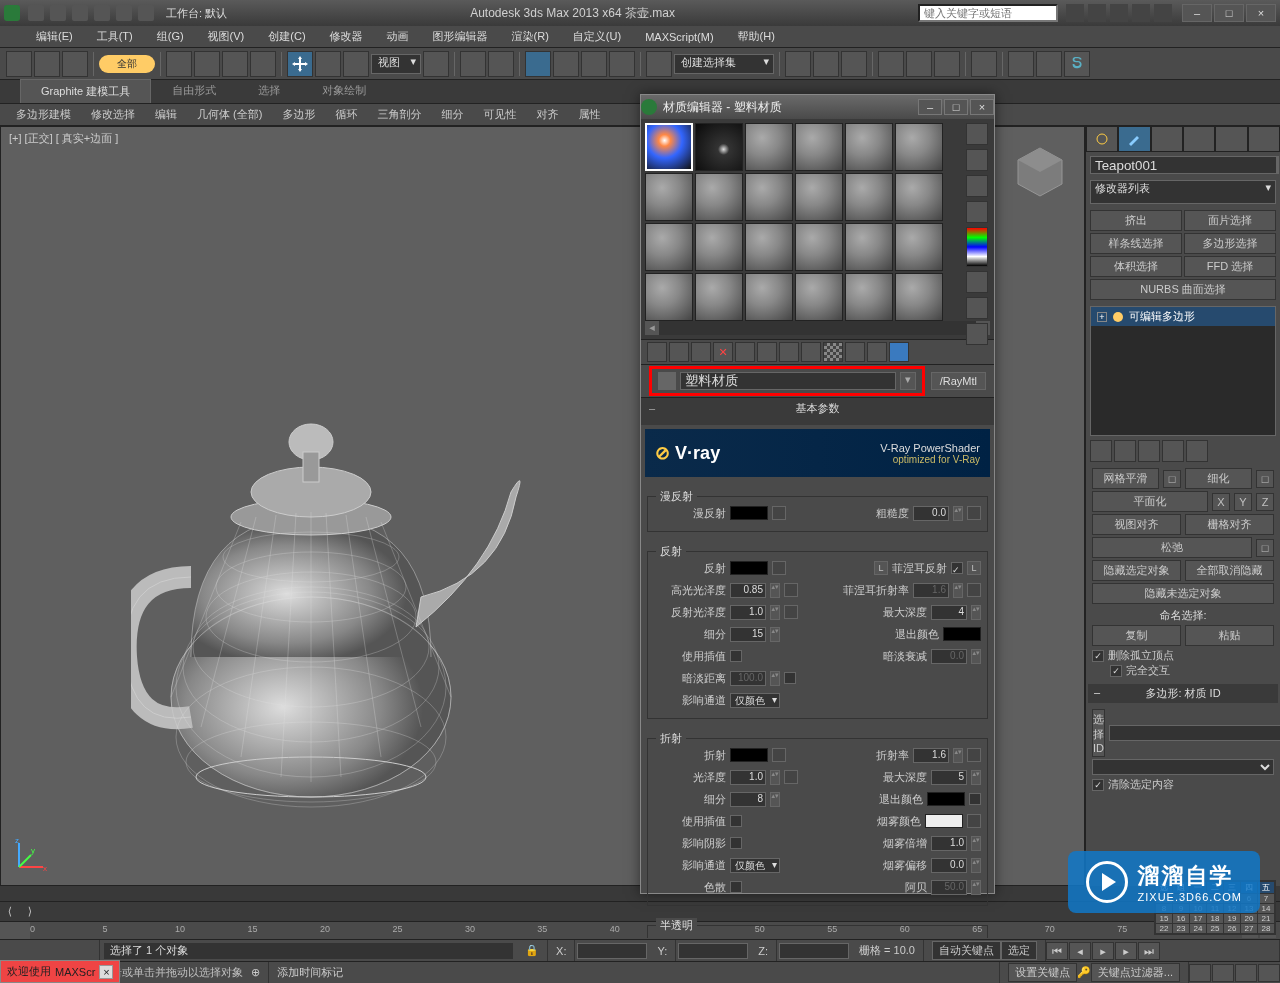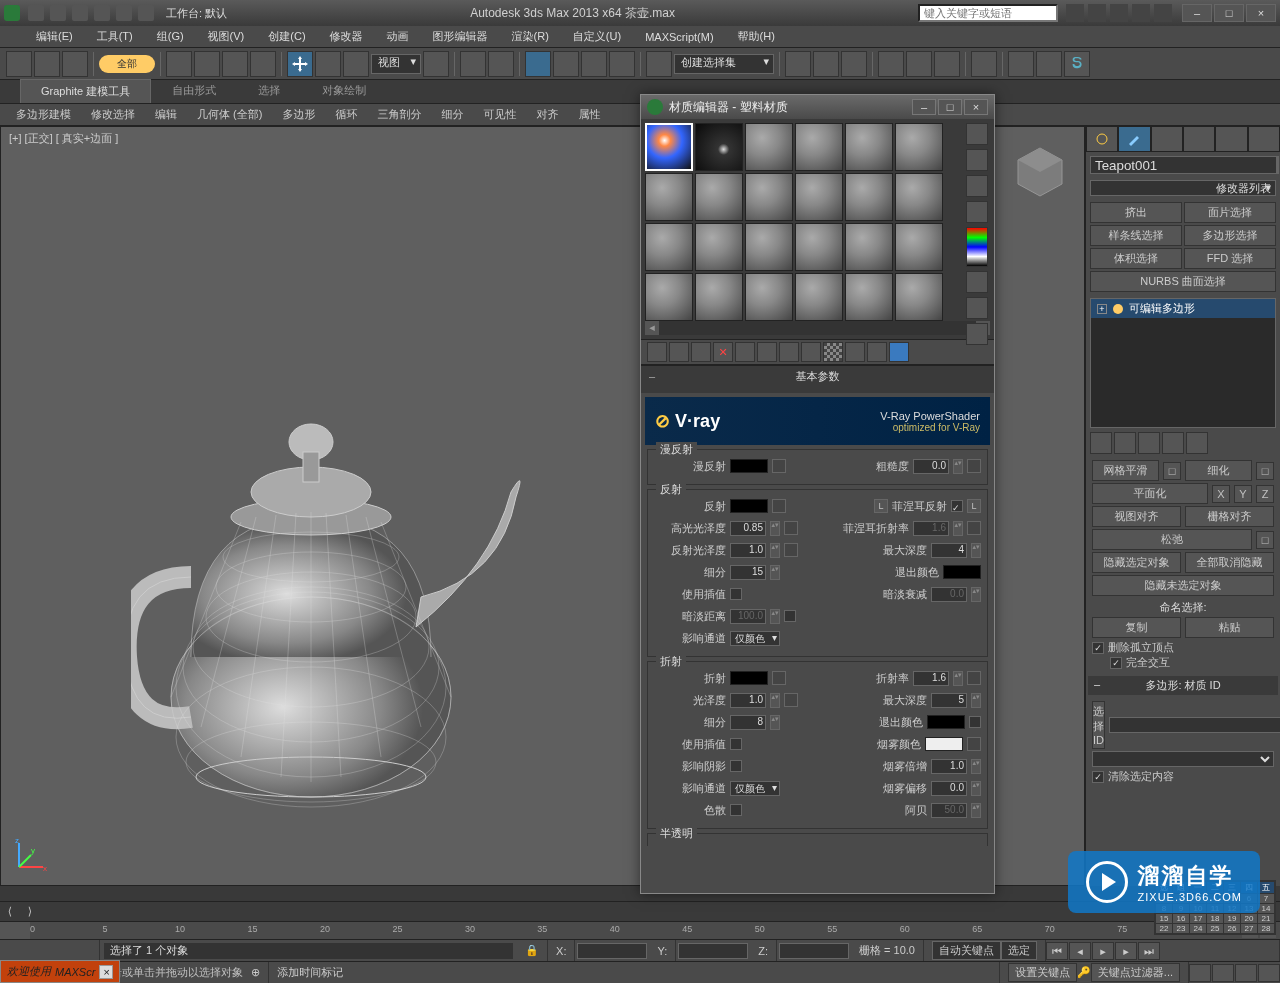--- a/index.html
+++ b/index.html
@@ -43,21 +43,21 @@
 .main { display: flex; height: 760px; position: relative; }
 
 
 .viewport { flex: 1; background: #5f5f5f; position: relative; border: 1px solid #222; }
 .vp-label { position: absolute; top: 4px; left: 8px; color: #ccc; font-size: 11px; }
 .teapot { position: absolute; left: 130px; top: 270px; width: 420px; height: 420px; }
 .axis-gizmo { position: absolute; bottom: 10px; left: 10px; width: 40px; height: 40px; }
 
 
 .mat-editor { position: absolute; left: 640px; top: 94px; width: 355px; height: 800px; background: #4a4a4a; border: 1px solid #888; box-shadow: 0 0 12px rgba(0,0,0,.5); z-index: 10; }
-.mat-title { height: 24px; background: linear-gradient(#6a6a6a,#4a4a4a); display: flex; align-items: center; padding: 0 6px; }
+.mat-title { height: 24px; background: linear-gradient(#6a6a6a,#4a4a4a); display: flex; align-items: center; padding: 0 0; }
 .mat-title .ico { width: 16px; height: 16px; background: #2a7a3a; border-radius: 8px; margin-right: 6px; }
 .mat-title .txt { flex: 1; color: #eee; font-size: 12px; }
 .mat-title .wc { display: flex; gap: 2px; }
 .mat-title .wc div { width: 24px; height: 16px; background: #555; border: 1px solid #777; text-align: center; line-height: 14px; color: #ddd; }
 .mat-menu { height: 22px; background: #4a4a4a; display: flex; gap: 14px; padding: 0 8px; align-items: center; border-bottom: 1px solid #333; }
 .mat-menu span { color: #ddd; }
 .mat-slots { background: #3a3a3a; padding: 4px; position: relative; }
 .mat-grid { display: grid; grid-template-columns: repeat(6, 48px); grid-auto-rows: 48px; gap: 2px; }
 .mat-slot { background: radial-gradient(circle at 35% 30%, #aaa 0%, #888 40%, #444 100%); border: 1px solid #222; }
 .mat-slot.sel { border: 2px solid #fff; background: radial-gradient(circle at 40% 35%, #fff 0%, #ff8844 15%, #3366ff 45%, #111 100%); }
@@ -82,21 +82,21 @@
 
 .mat-rollout-hdr { height: 28px; background: #3a3a3a; text-align: center; color: #ddd; line-height: 20px; border-top: 1px solid #222; position: relative; }
 .mat-rollout-hdr::before { content: '–'; position: absolute; left: 8px; color: #aaa; }
 
 .vray-banner { height: 48px; background: linear-gradient(90deg,#0a2a4a,#002244); margin: 4px; display: flex; align-items: center; padding: 0 10px; }
 .vray-banner .logo { font-size: 18px; font-weight: bold; color: #fff; margin-right: auto; }
 .vray-banner .logo .v { color: #ffcc44; }
 .vray-banner .txt { text-align: right; color: #ddd; font-size: 11px; }
 .vray-banner .txt .sub { color: #ccbb66; font-size: 10px; }
 
-.mat-group { border: 1px solid #333; margin: 4px 6px; padding: 4px 6px 8px; position: relative; }
+.mat-group { border: 1px solid #333; margin: 19px 6px; padding: 4px 6px 8px; position: relative; }
 .mat-group .gt { position: absolute; top: -8px; left: 8px; background: #4a4a4a; padding: 0 4px; color: #ddd; }
 .param-row { display: flex; align-items: center; height: 20px; gap: 4px; margin-top: 2px; }
 .param-row .lab { text-align: right; color: #ccc; white-space: nowrap; }
 .param-row .lab.w70 { width: 72px; }
 .param-row .swatch { width: 38px; height: 14px; background: #000; border: 1px solid #222; }
 .param-row .swatch.white { background: #eee; }
 .param-row .spin { width: 36px; height: 15px; background: #333; border: 1px solid #666; color: #ddd; text-align: right; padding-right: 2px; font-size: 10px; }
 .param-row .spinbtn { width: 10px; height: 15px; background: #555; border: 1px solid #666; font-size: 7px; line-height: 6px; color: #888; text-align: center; }
 .param-row .mapbtn { width: 14px; height: 14px; background: #444; border: 1px solid #666; }
 .param-row .chk { width: 12px; height: 12px; background: #333; border: 1px solid #666; }
@@ -107,21 +107,21 @@
 .param-row .gap { flex: 1; }
 
 
 .cmd-panel { width: 195px; background: #4a4a4a; border-left: 1px solid #222; display: flex; flex-direction: column; }
 .cmd-tabs { height: 26px; display: flex; background: #3a3a3a; }
 .cmd-tabs div { flex: 1; border: 1px solid #222; background: #555; display: flex; align-items: center; justify-content: center; }
 .cmd-tabs div svg { width: 14px; height: 14px; }
 .obj-name { margin: 4px; display: flex; }
 .obj-name input { flex: 1; background: #333; border: 1px solid #666; color: #ddd; height: 18px; padding: 0 4px; }
 .obj-name .clr { width: 18px; height: 18px; background: #3a6b8f; border: 1px solid #666; }
-.mod-list-dd { margin: 2px 4px; background: #333; border: 1px solid #666; height: 16px; color: #ddd; padding: 0 4px; position: relative; text-align: right; }
+.mod-list-dd { margin: 2px 4px; background: #333; border: 1px solid #666; height: 24px; color: #ddd; padding: 0 4px; position: relative; }
 .mod-list-dd::after { content: '▾'; position: absolute; right: 4px; }
 .mod-btns { display: grid; grid-template-columns: 1fr 1fr; gap: 2px; margin: 4px; }
 .mod-btns div { background: #555; border: 1px solid #333; text-align: center; padding: 2px 0; color: #ccc; }
 .mod-stack { margin: 2px 4px; background: #2a2a2a; border: 1px solid #666; height: 130px; }
 .mod-stack .item { background: #264a6e; color: #fff; padding: 2px 6px; display: flex; align-items: center; gap: 6px; }
 .mod-stack .item .exp { width: 10px; height: 10px; border: 1px solid #888; text-align: center; line-height: 8px; font-size: 9px; }
 .mod-stack .item .bulb { width: 10px; height: 10px; background: #ffcc66; border-radius: 5px; }
 .stack-tools { display: flex; gap: 2px; margin: 2px 4px; }
 .stack-tools div { width: 22px; height: 22px; background: #555; border: 1px solid #333; }
 
@@ -150,21 +150,21 @@
 
 .status1, .status2 { height: 22px; background: #4a4a4a; display: flex; align-items: center; border-top: 1px solid #222; font-size: 11px; }
 .status1 .cell, .status2 .cell { border-right: 1px solid #333; padding: 0 8px; color: #ccc; display: flex; align-items: center; height: 100%; }
 .status1 .msg { flex: 1; background: #333; margin: 2px 4px; padding: 0 6px; height: 16px; color: #ddd; }
 .coord { background: #333; border: 1px solid #666; width: 70px; height: 16px; color: #888; padding: 0 4px; margin: 0 2px; }
 .playback { display: flex; gap: 1px; }
 .playback div { width: 22px; height: 18px; background: #555; border: 1px solid #333; text-align: center; line-height: 16px; color: #ccc; }
 .autokey { background: #333; border: 1px solid #666; padding: 1px 6px; color: #ccc; }
 .keyfilter { background: #555; border: 1px solid #333; padding: 1px 6px; color: #ccc; }
 
-.welcome { position: absolute; bottom: 0; left: 0; background: #c2410c; color: #222; padding: 3px 6px; border: 1px solid #888; font-size: 11px; z-index: 5; display: flex; align-items: center; gap: 4px; font-style: italic; }
+.welcome { position: absolute; bottom: 0; left: 0; background: #ef4444; color: #222; padding: 3px 6px; border: 1px solid #888; font-size: 11px; z-index: 5; display: flex; align-items: center; gap: 4px; }
 .welcome .x { background: #ddd; border: 1px solid #999; width: 14px; height: 14px; text-align: center; line-height: 12px; }
 
 
 .watermark { position: absolute; right: 20px; bottom: 70px; z-index: 20; display: flex; align-items: center; gap: 10px; background: rgba(16,120,200,.85); padding: 10px 18px; border-radius: 8px; }
 .watermark .play { width: 42px; height: 42px; border: 3px solid #fff; border-radius: 50%; display: flex; align-items: center; justify-content: center; }
 .watermark .play::after { content: ''; border-left: 14px solid #fff; border-top: 9px solid transparent; border-bottom: 9px solid transparent; margin-left: 4px; }
 .watermark .txt { color: #fff; }
 .watermark .txt .big { font-size: 22px; font-weight: bold; letter-spacing: 2px; }
 .watermark .txt .sm { font-size: 11px; letter-spacing: 1px; }
 
@@ -521,20 +521,28 @@
     <div class="tb"></div>
     <div class="tb x">✕</div>
     <div class="tb"></div>
     <div class="tb"></div>
     <div class="tb"></div>
     <div class="tb"></div>
     <div class="tb grid"></div>
     <div class="tb"></div>
     <div class="tb"></div>
     <div class="tb blue"></div>
+  </div>
+  <div class="mat-name-row">
+    <div class="redbox">
+      <div class="eyedrop"></div>
+      <input value="塑料材质" style="">
+      <div class="dd">▾</div>
+    </div>
+    <div class="typebtn">/RayMtl</div>
   </div>
   <div class="mat-rollout-hdr">基本参数</div>
   <div class="vray-banner">
     <div class="logo"><span class="v">⊘</span> <span>V·ray</span></div>
     <div class="txt">
         <div>V-Ray PowerShader</div>
         <div class="sub">optimized for V-Ray</div>
       </div>
   </div>
 

